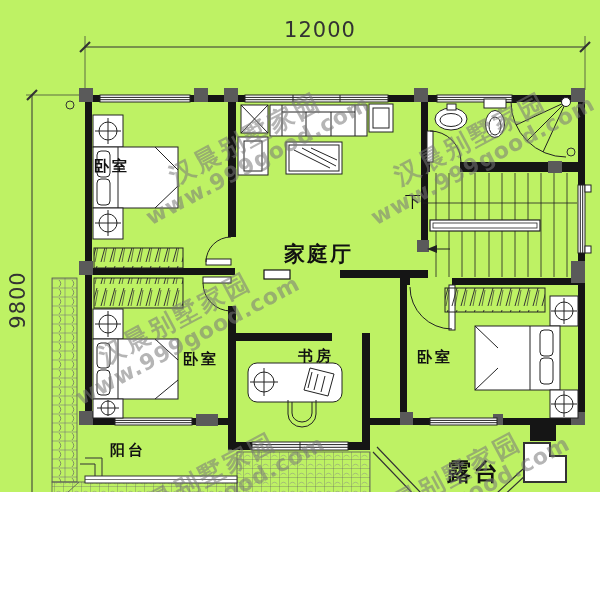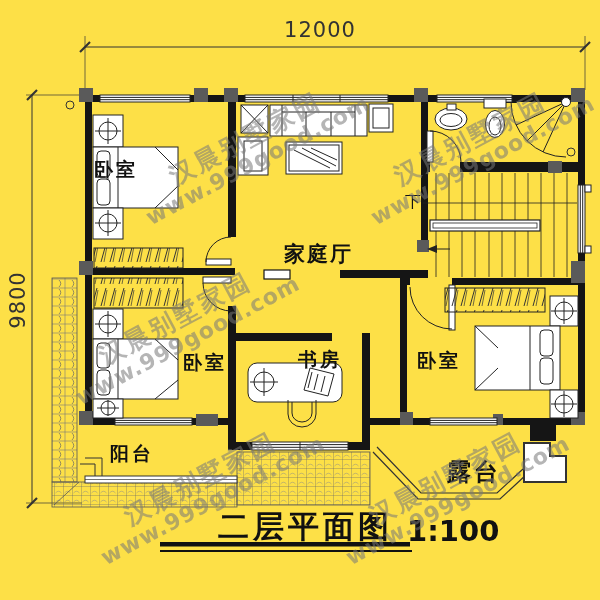--- a/index.html
+++ b/index.html
@@ -1,21 +1,21 @@
 <!DOCTYPE html>
 <html><head>
 <meta charset="utf-8">
 <style>
   html,body{margin:0;padding:0;background:#fff;}
-  #stage{position:relative;width:600px;height:600px;background:#fde047;overflow:hidden;
+  #stage{position:relative;width:600px;height:492px;background:#bef264;overflow:hidden;
          font-family:"DejaVu Sans",sans-serif;}
   #plan-svg{position:absolute;left:0;top:0;z-index:1;}
   .lbl{position:absolute;z-index:4;color:#111;font-weight:bold;white-space:nowrap;}
   .dim{position:absolute;z-index:4;color:#333;font-weight:normal;font-size:21px;letter-spacing:1px;}
-  .room{font-size:19px;letter-spacing:3px;}
+  .room{font-size:15px;letter-spacing:3px;}
   .wm{position:absolute;z-index:5;transform:rotate(-28deg);color:rgba(120,120,120,0.55);
       font-weight:bold;white-space:nowrap;pointer-events:none;line-height:1.05;}
   .wm .l1{display:block;font-size:25px;letter-spacing:3px;margin-left:26px;}
   .wm .l2{display:block;font-size:22px;letter-spacing:1px;margin-left:-14px;}
   .titlebar{position:absolute;z-index:4;display:flex;align-items:flex-start;}
   .title-main{font-size:31px;font-weight:bold;letter-spacing:4px;color:#111;margin-left:48px;}
   .title-scale{font-size:29px;font-weight:bold;color:#111;margin-left:14px;margin-top:8px;}
 </style>
 </head>
 <body>

